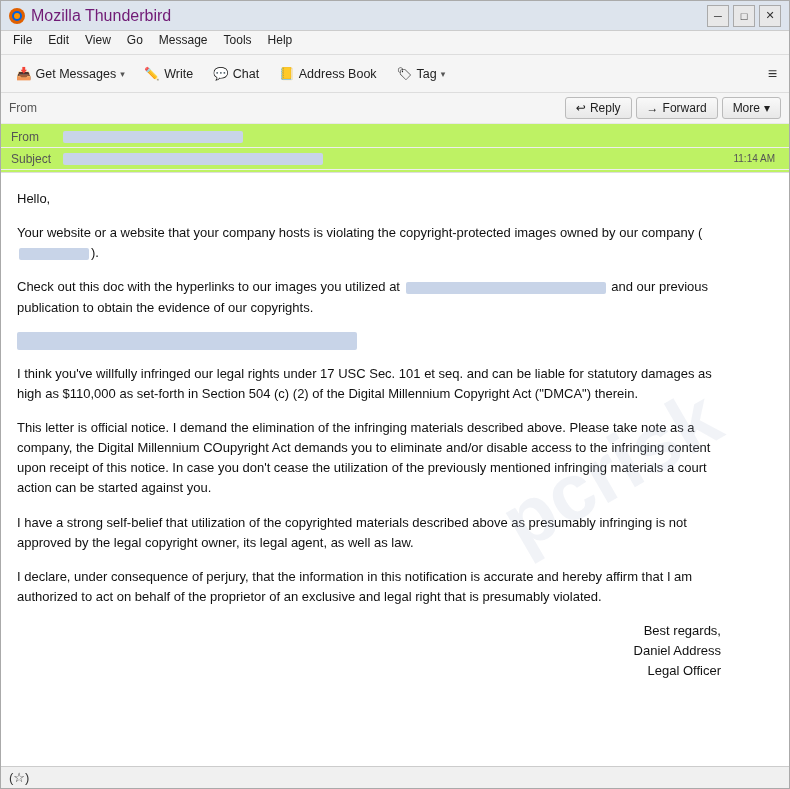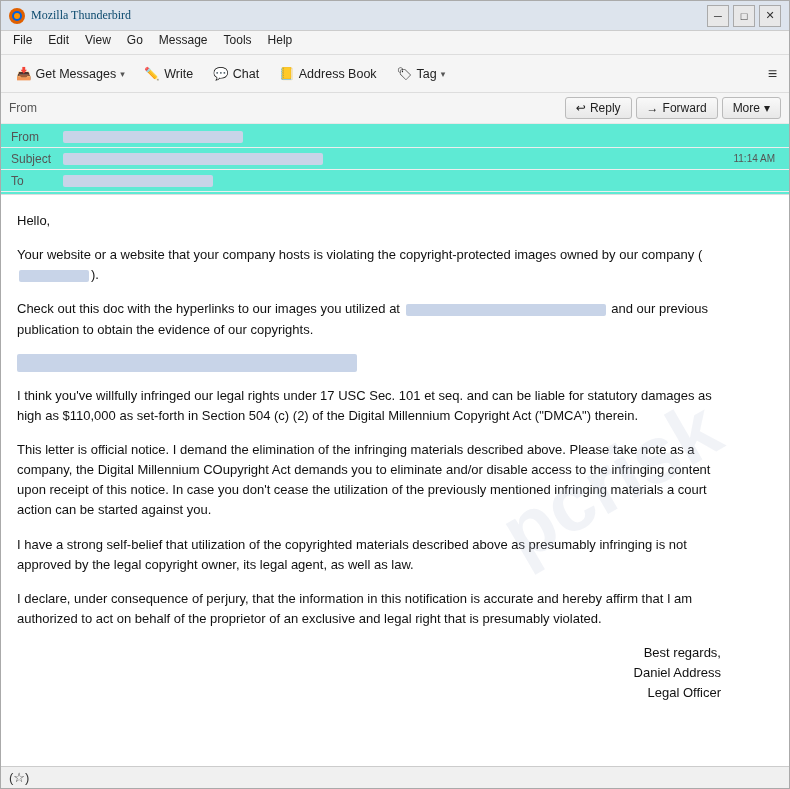--- a/index.html
+++ b/index.html
@@ -38,23 +38,22 @@
       margin-right: 6px;
       background: #e06000;
       border-radius: 50%;
       display: flex;
       align-items: center;
       justify-content: center;
     }
 
     .title-bar-title {
       flex: 1;
-      font-size: 12px;
-      color: #0c4a6e;
-      font-family: Liberation Serif, serif;
+      font-size: 16px;
+      color: #701a75;
     }
 
     .title-bar-controls {
       display: flex;
       gap: 4px;
     }
 
     .title-btn {
       width: 22px;
       height: 22px;
@@ -121,21 +120,21 @@
 
     .toolbar-menu-icon {
       font-size: 16px;
       cursor: pointer;
       padding: 4px 6px;
       color: #333;
     }
 
     
     .email-header {
-      background: #5eead4;
+      background: #bef264;
       border-bottom: 1px solid #ddd;
       flex-shrink: 0;
     }
 
     .action-bar {
       display: flex;
       align-items: center;
       padding: 4px 8px;
       border-bottom: 1px solid #e8e8e8;
       background: #f5f5f5;
@@ -357,26 +356,20 @@
           <span class="redact-inline" style="width:180px;"></span>
         </span>
       </div>
       <div class="header-row">
         <span class="header-label">Subject</span>
         <span class="header-value">
           <span class="redact-inline" style="width:260px;"></span>
         </span>
         <span class="time-label">11:14 AM</span>
       </div>
-      <div class="header-row">
-        <span class="header-label">To</span>
-        <span class="header-value">
-          <span class="redact-inline" style="width:150px;"></span>
-        </span>
-      </div>
     </div>
   </div>
 
   <div class="email-body-wrapper">
     <div class="email-body">
 
       <div class="watermark">pcrisk</div>
 
       <p>Hello,</p>
 

